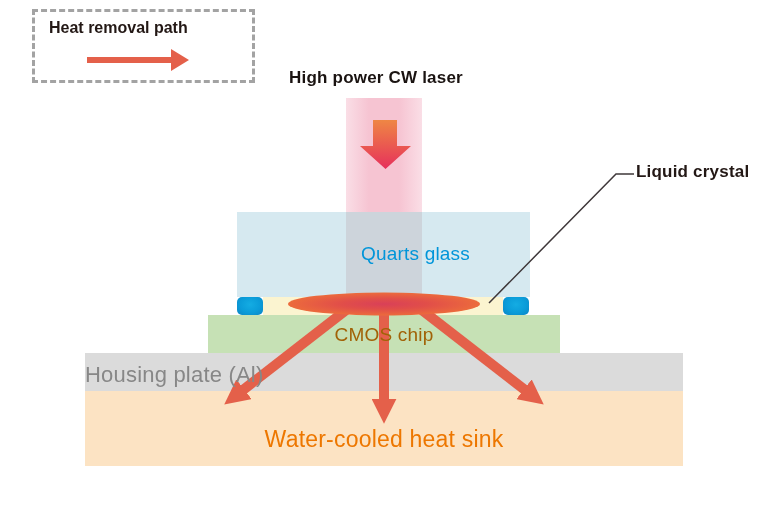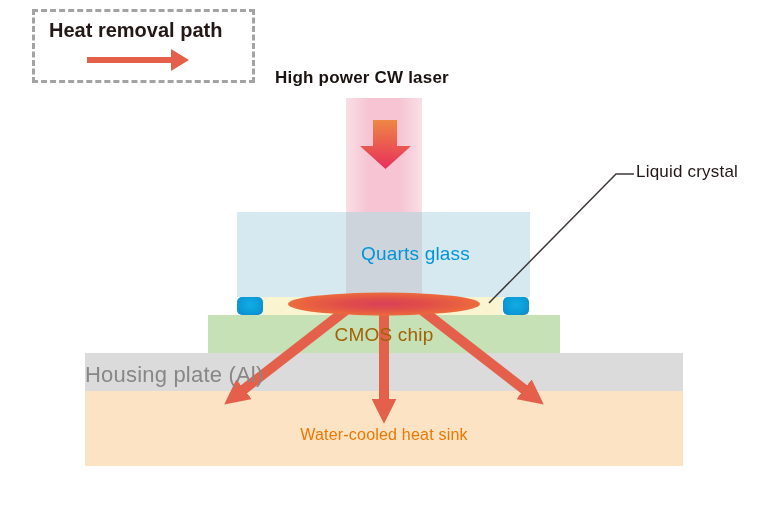--- a/index.html
+++ b/index.html
@@ -6,25 +6,25 @@
   .canvas{
     position:relative;width:768px;height:512px;background:#ffffff;overflow:hidden;
     font-family:"Liberation Sans","DejaVu Sans",sans-serif;
   }
   .abs{position:absolute;}
   .label{position:absolute;white-space:nowrap;letter-spacing:.2px;}
 
   
   .legend{position:absolute;left:32px;top:9px;width:217px;height:68px;
           border:3px dashed #a3a3a3;background:#ffffff;}
-  .legend-label{position:absolute;left:14px;top:7px;font-size:20px;font-weight:600;color:#231815;}
+  .legend-label{position:absolute;left:14px;top:7px;font-size:16px;font-weight:600;color:#231815;}
   .legend-arrow{position:absolute;left:52px;top:37px;}
 
   
-  .laser-label{left:267px;top:68px;width:190px;text-align:center;
+  .laser-label{left:281px;top:68px;width:190px;text-align:center;
                font-size:17px;font-weight:bold;color:#1a1311;}
   .beam-top{left:346px;top:98px;width:76px;height:114px;
             background:linear-gradient(to right,#fadee6 0%,#f6c4d2 30%,#f6c4d2 70%,#fadee6 100%);}
   .beam-glass{left:346px;top:212px;width:76px;height:85px;background:#cdd4db;}
 
   
   .glass{left:237px;top:212px;width:293px;height:85px;background:#d6e9f0;}
   .glass-label{left:237px;top:243px;width:293px;text-align:center;
                font-size:19px;color:#0095d9;margin-left:32px;}
   .lc-layer{left:263px;top:297px;width:240px;height:18px;background:#fbf4d0;}
@@ -33,24 +33,24 @@
   .spacer.left{left:237px;}
   .spacer.right{left:503px;}
   .chip{left:208px;top:315px;width:352px;height:38px;background:#c6e1b5;}
   .chip-label{left:208px;top:324px;width:352px;text-align:center;
               font-size:19px;color:#a16207;}
   .housing{left:85px;top:353px;width:598px;height:38px;background:#dbdbdb;}
   .housing-label{left:85px;top:362px;width:524px;
                  font-size:22px;color:#878787;}
   .heatsink{left:85px;top:391px;width:598px;height:75px;background:#fce3c3;}
   .heatsink-label{left:85px;top:426px;width:598px;text-align:center;
-                  font-size:16px;color:#ed7700;}
+                  font-size:23px;color:#ed7700;}
 
   
-  .lc-label{left:636px;top:162px;font-size:17px;font-weight:normal;color:#231815;}
+  .lc-label{left:636px;top:162px;font-size:17px;font-weight:bold;color:#231815;}
 
   .overlay{position:absolute;left:0;top:0;pointer-events:none;}
 </style>
 </head>
 <body>
 
 <div class="canvas">
 
   <div class="legend">
     <div class="legend-label">Heat removal path</div>

